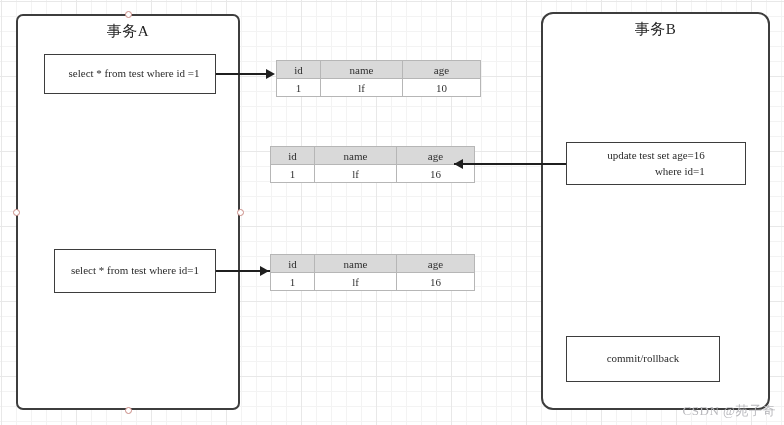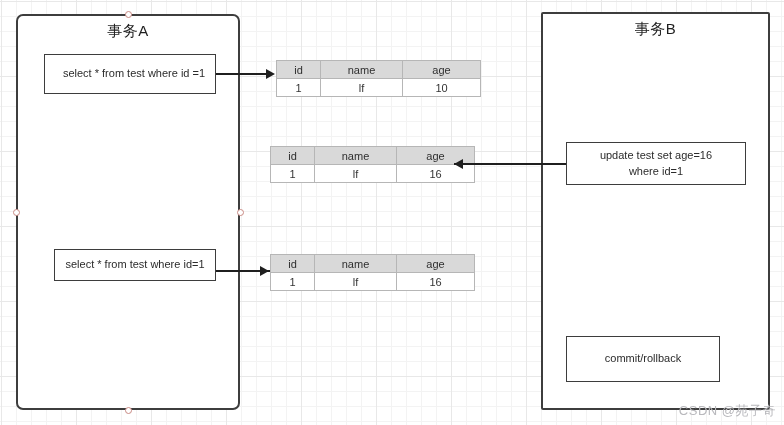--- a/index.html
+++ b/index.html
@@ -16,20 +16,21 @@
     height: 425px;
     overflow: hidden;
     background-color: #ffffff;
     background-image:
       linear-gradient(to right, #e8e8e8 1px, transparent 1px),
       linear-gradient(to bottom, #e8e8e8 1px, transparent 1px),
       linear-gradient(to right, #f3f3f3 1px, transparent 1px),
       linear-gradient(to bottom, #f3f3f3 1px, transparent 1px);
     background-size: 75px 75px, 75px 75px, 15px 15px, 15px 15px;
     background-position: 1px 1px, 1px 1px, 1px 1px, 1px 1px;
+    font-family: Liberation Serif, serif;
   }
 
   
   .lane {
     position: absolute;
     background: #ffffff;
     border: 2px solid #3d3d3d;
     box-sizing: border-box;
   }
   #lane-a {
@@ -37,21 +38,21 @@
     top: 14px;
     width: 224px;
     height: 396px;
     border-radius: 7px;
   }
   #lane-b {
     left: 541px;
     top: 12px;
     width: 229px;
     height: 398px;
-    border-radius: 2px;
+    border-radius: 12px;
   }
   .lane-title {
     position: absolute;
     top: 6px;
     left: 0;
     width: 100%;
     text-align: center;
     font-size: 15px;
     color: #1f1f1f;
     letter-spacing: 0.5px;
@@ -78,22 +79,22 @@
     display: flex;
     align-items: center;
     justify-content: center;
     text-align: center;
     font-size: 11px;
     color: #2b2b2b;
     line-height: 1.45;
     padding: 0 4px;
   }
   #stmt-select-1 { left: 44px;  top: 54px;  width: 172px; height: 40px; padding-left: 12px; }
-  #stmt-select-2 { left: 54px;  top: 249px; width: 162px; height: 32px; }
-  #stmt-update   { left: 566px; top: 142px; width: 180px; height: 43px; }
+  #stmt-select-2 { left: 54px;  top: 249px; width: 162px; height: 44px; }
+  #stmt-update   { left: 566px; top: 142px; width: 180px; height: 43px; text-align: right; }
   #stmt-commit   { left: 566px; top: 336px; width: 154px; height: 46px; }
 
   
   .rtable {
     position: absolute;
     border-collapse: collapse;
     border: 1px solid #9a9a9a;
     font-size: 11px;
     color: #333333;
     background: #ffffff;

